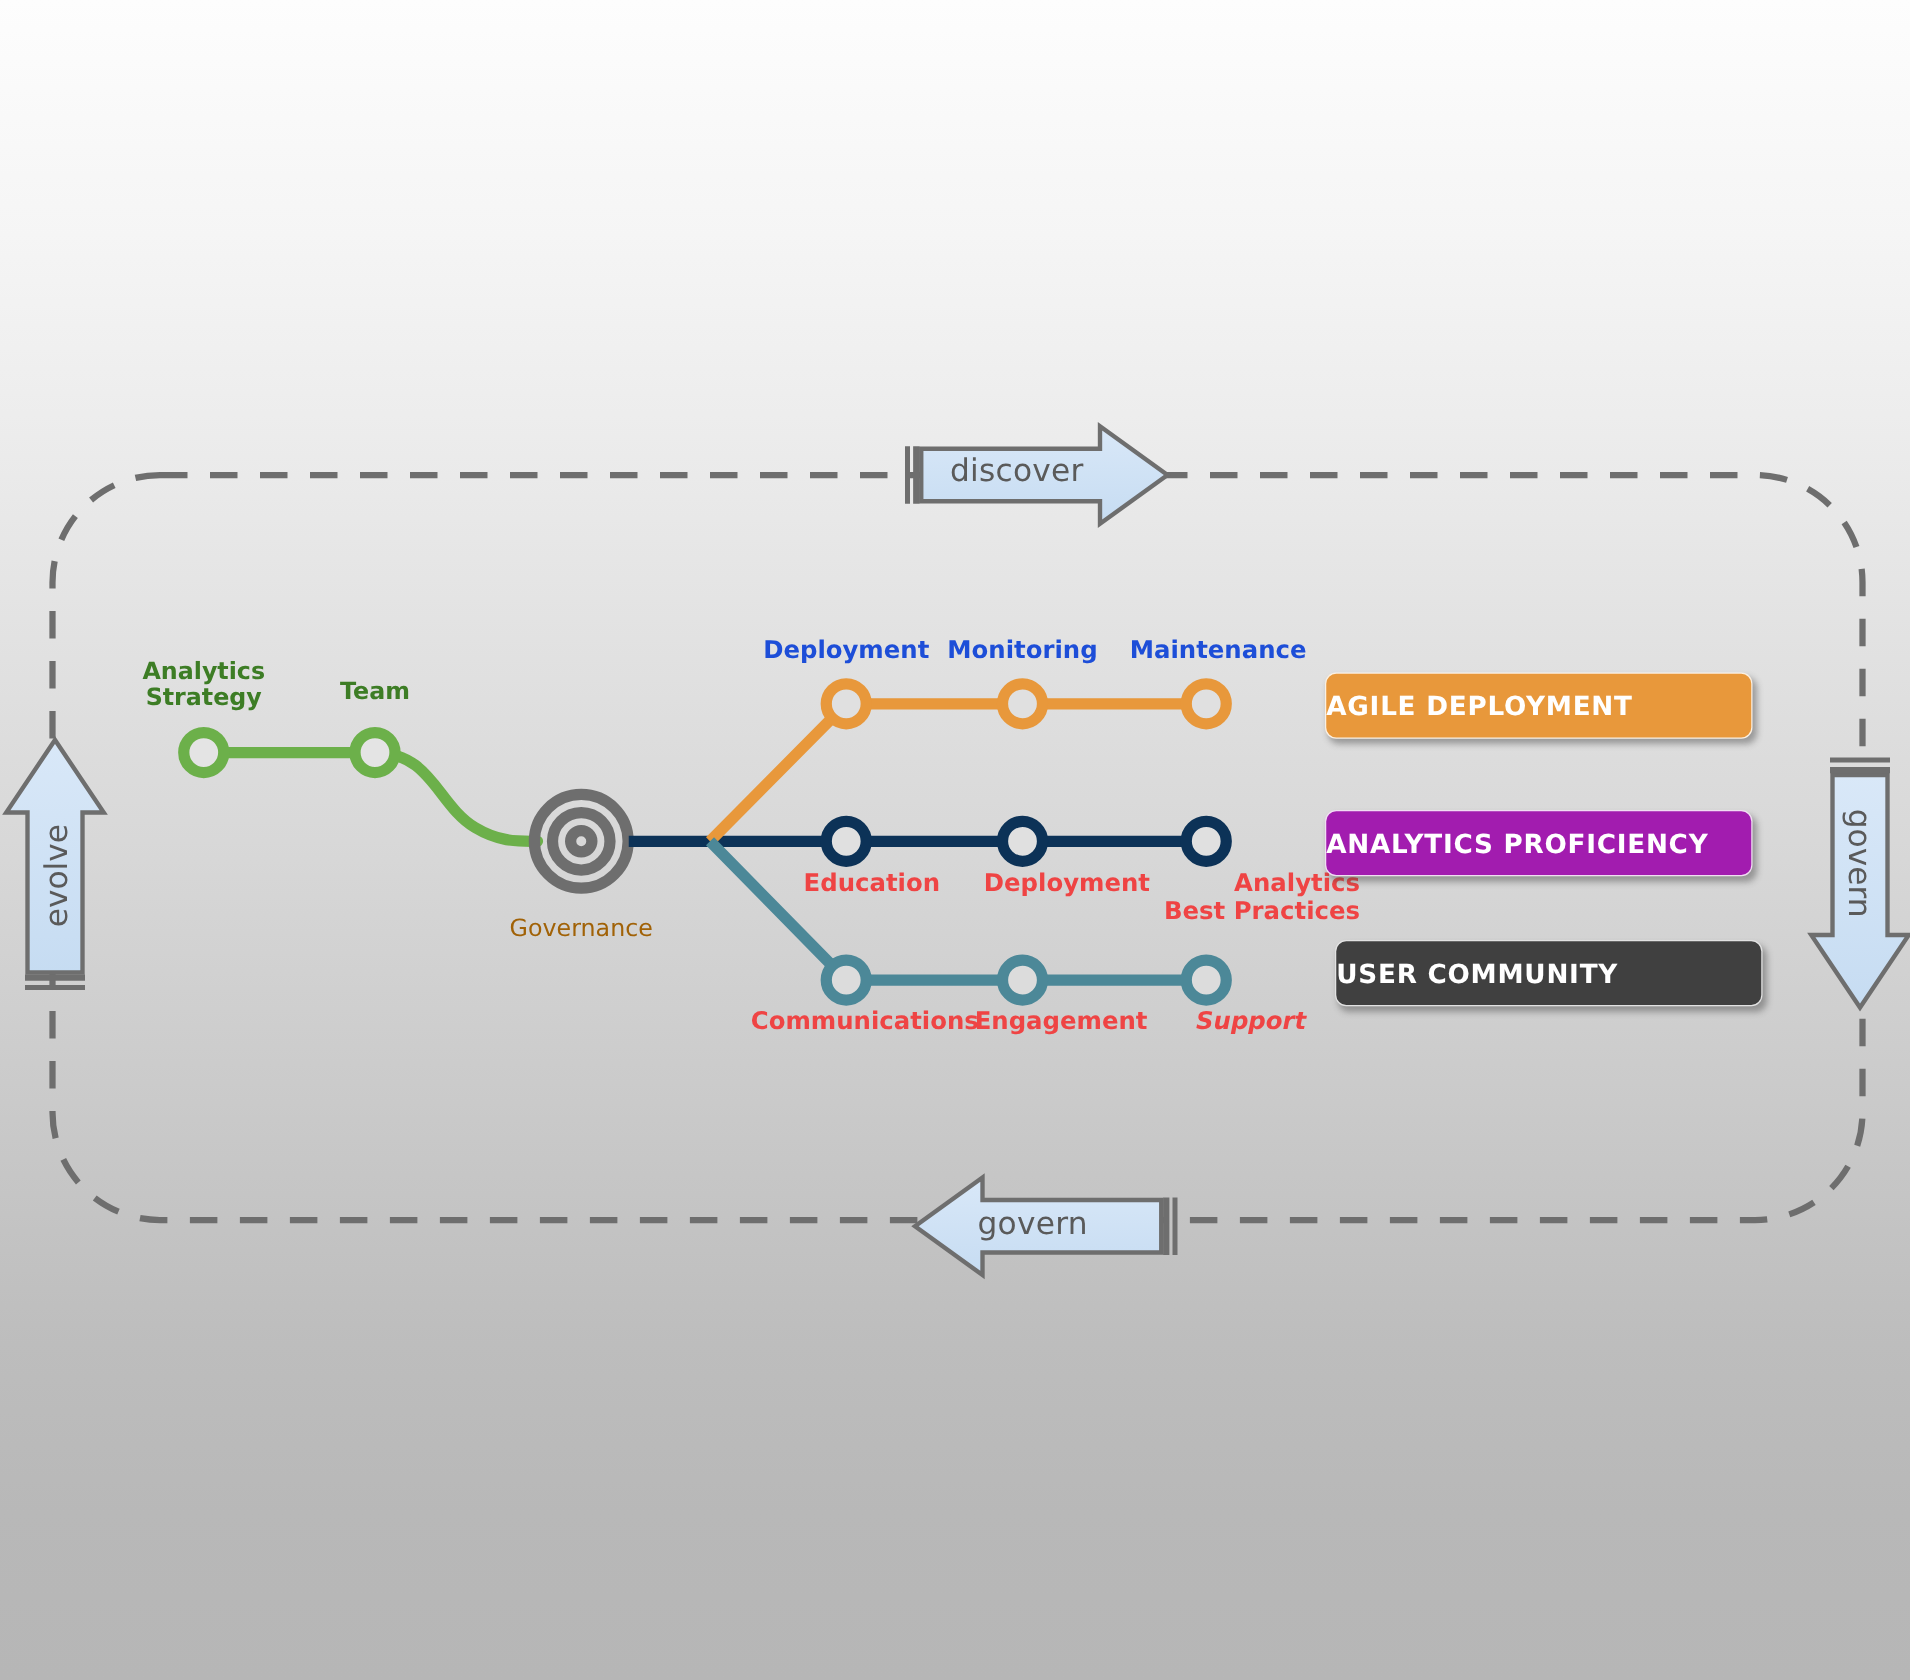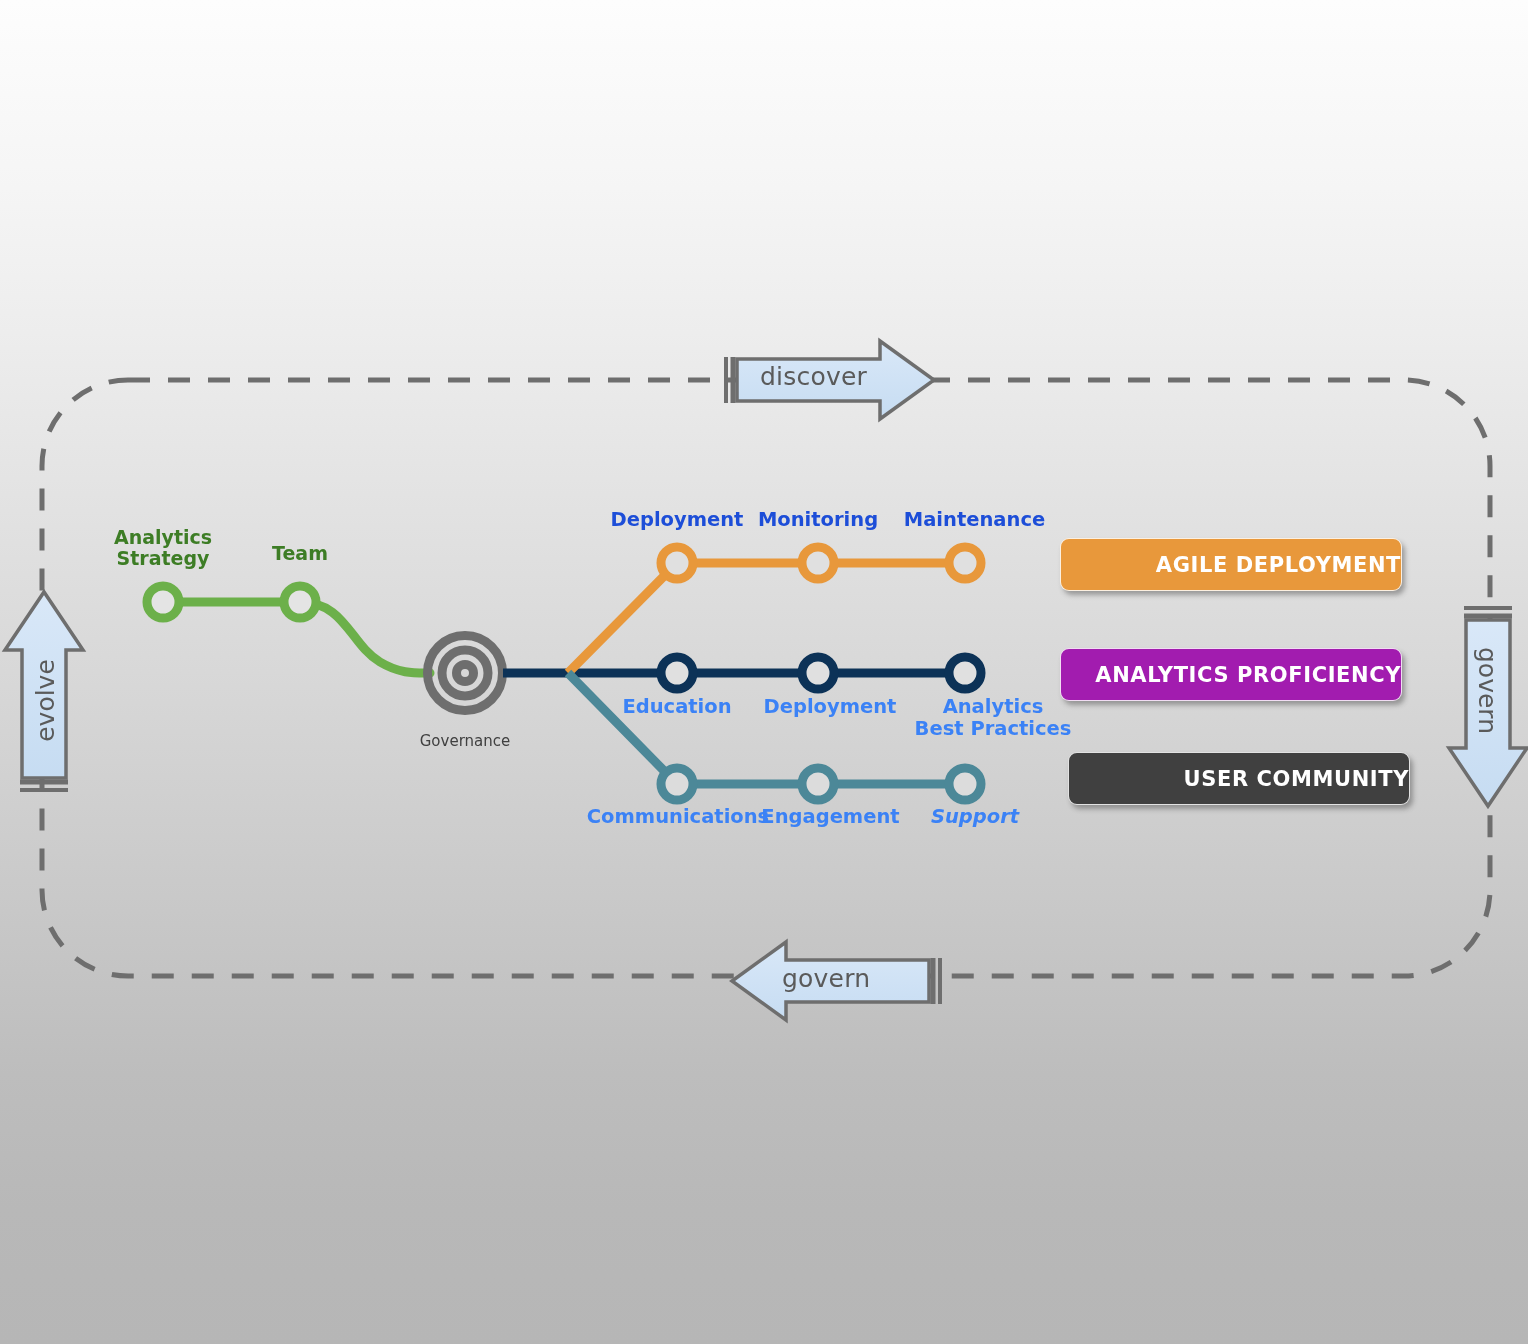--- a/index.html
+++ b/index.html
@@ -18,28 +18,28 @@
       #bdbdbd 80%,
       #b8b8b8 90%,
       #b6b6b6 100%);
   }
   #stage{position:relative;width:1528px;height:1344px;}
   #vec{position:absolute;left:0;top:0;width:1528px;height:1344px;}
 
   
   .lbl{position:absolute;white-space:pre-line;line-height:1.12;}
   .lbl.green{color:#3d7d25;font-weight:bold;font-size:19px;text-align:center;}
-  .lbl.gray{color:#404040;font-size:15px;text-align:center;}
+  .lbl.gray{color:#a16207;font-size:19px;text-align:center;}
   .lbl.orange{color:#1d4ed8;font-weight:bold;font-size:19.5px;text-align:center;}
-  .lbl.navy{color:#3b82f6;font-weight:bold;font-size:19.5px;text-align:center;}
+  .lbl.navy{color:#ef4444;font-weight:bold;font-size:19.5px;text-align:right;}
 
   
   .chip{
     position:absolute;
-    display:flex;align-items:center;justify-content:flex-end;
+    display:flex;align-items:center;justify-content:flex-start;
     border-radius:9px;
     color:#ffffff;
     font-weight:bold;
     font-size:21px;
     letter-spacing:.6px;
     box-shadow:3px 4px 5px rgba(70,70,70,.45);
     border:1.5px solid rgba(255,255,255,.85);
     box-sizing:border-box;
   }
   .chip.orange{background:#e8983b;}

